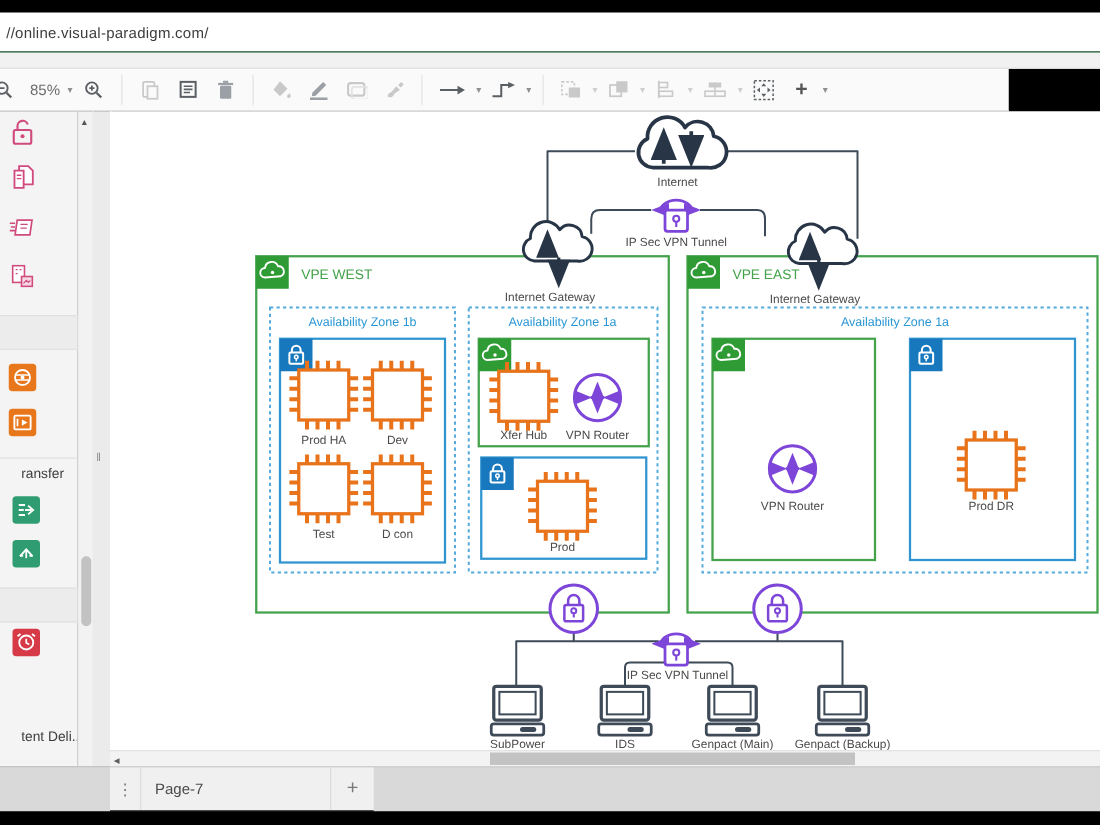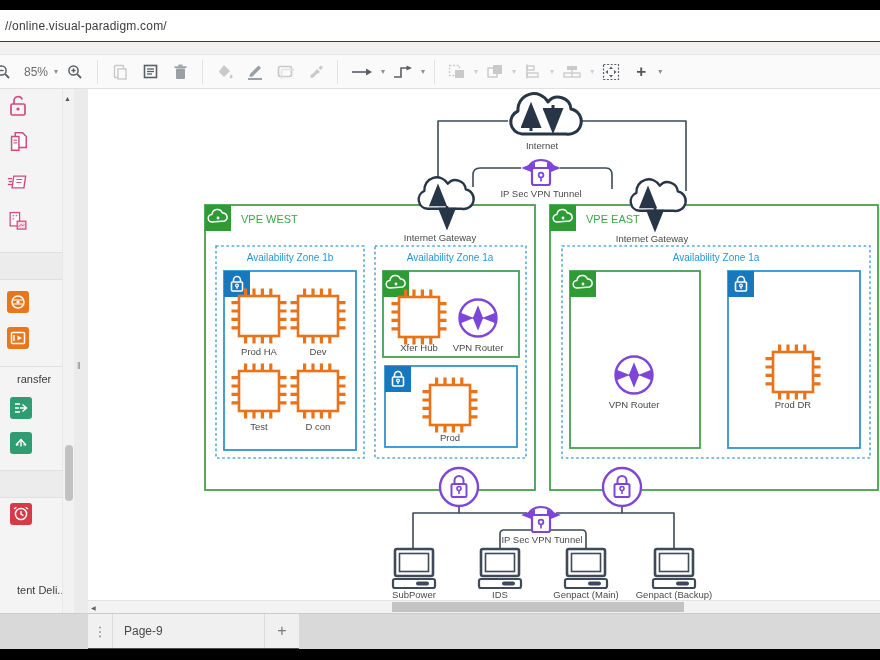--- a/index.html
+++ b/index.html
@@ -5,21 +5,21 @@
   html,body{margin:0;padding:0;}
   body{width:880px;height:660px;position:relative;overflow:hidden;background:#000;
        font-family:"Liberation Sans", sans-serif;}
   .abs{position:absolute;}
   
   .top-black{left:0;top:0;width:880px;height:10px;background:#000;}
   .url-bar{left:0;top:10px;width:880px;height:31px;background:#fff;border-bottom:4px solid #14532d;
            display:flex;align-items:center;}
   .url-text{font-size:12px;color:#3c3c3c;padding-left:5px;letter-spacing:.2px;}
   .pre-toolbar{left:0;top:42px;width:880px;height:12px;background:#f1f1f1;border-bottom:1px solid #e6e6e6;}
-  .toolbar{left:0;top:55px;width:880px;height:33px;background:#fafafa;border-bottom:1px solid #e0e0e0;
+  .toolbar{left:0;top:55px;width:807px;height:33px;background:#fafafa;border-bottom:1px solid #e0e0e0;
            display:flex;align-items:center;}
   .tbtn{display:flex;align-items:center;justify-content:center;height:24px;min-width:18px;margin:0 6px;}
   .tsep{width:1px;height:24px;background:#e3e3e3;margin:0 7px;}
   .zoom-label{font-size:12px;color:#6d6d6d;margin:0 4px 0 6px;}
   .caret{font-size:8px;color:#8f8f8f;margin:0 2px;line-height:1;}
   .caret.dis{color:#cfcfcf;}
   .ic{display:block;}
   .ic-dark{color:#5a5f64;}
   .ic-mid{color:#9aa0a6;}
   .ic-light{color:#c9c9c9;}
@@ -512,21 +512,21 @@
   <span class="hscroll-left">◀</span>
   <div class="hscroll-thumb"></div>
 </div>
 
 <div class="abs tabbar">
   <div class="tab-group">
     <div class="tab-menu">
       <span>⋮</span>
     </div>
     <div class="tab-active">
-      <span>Page-9</span>
+      <span>Page-7</span>
     </div>
     <div class="tab-add">
       <span>+</span>
     </div>
   </div>
 </div>
 
 <div class="abs bottom-black"></div>
 
 </body></html>

